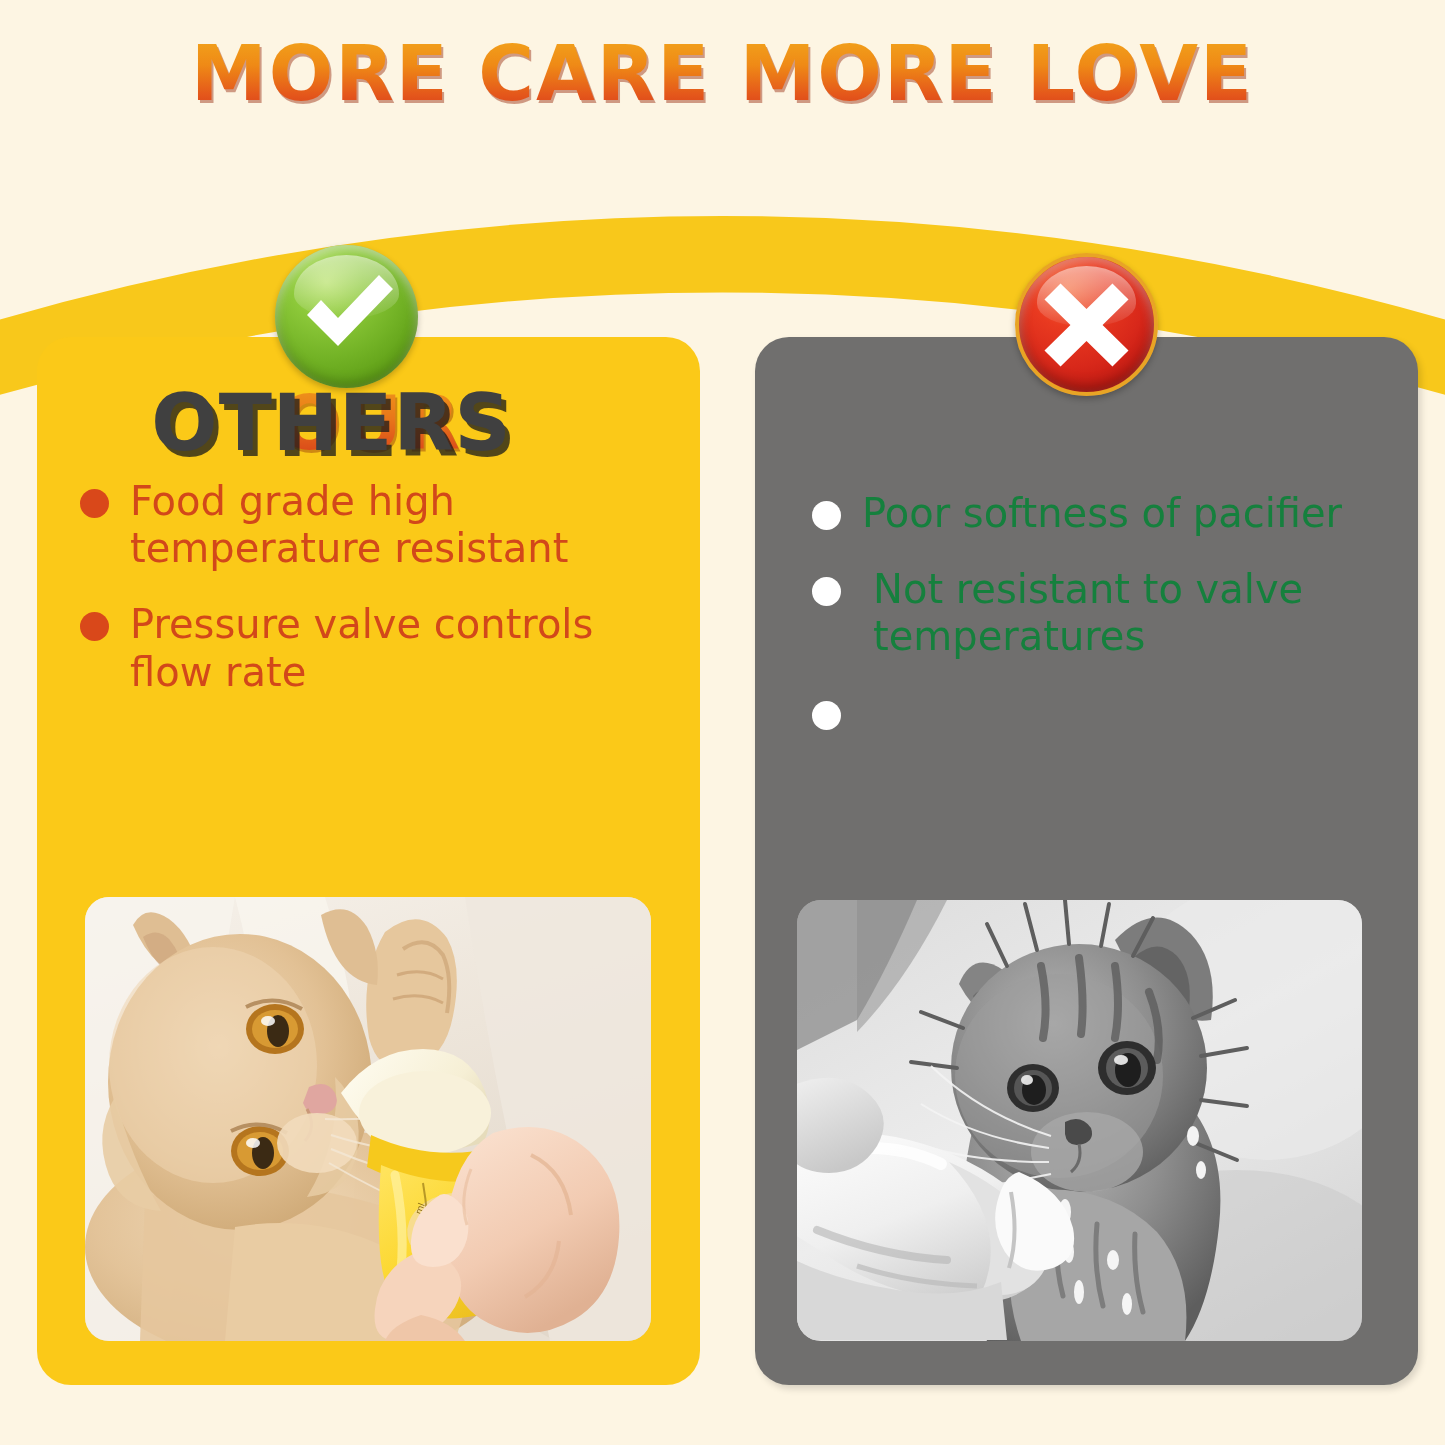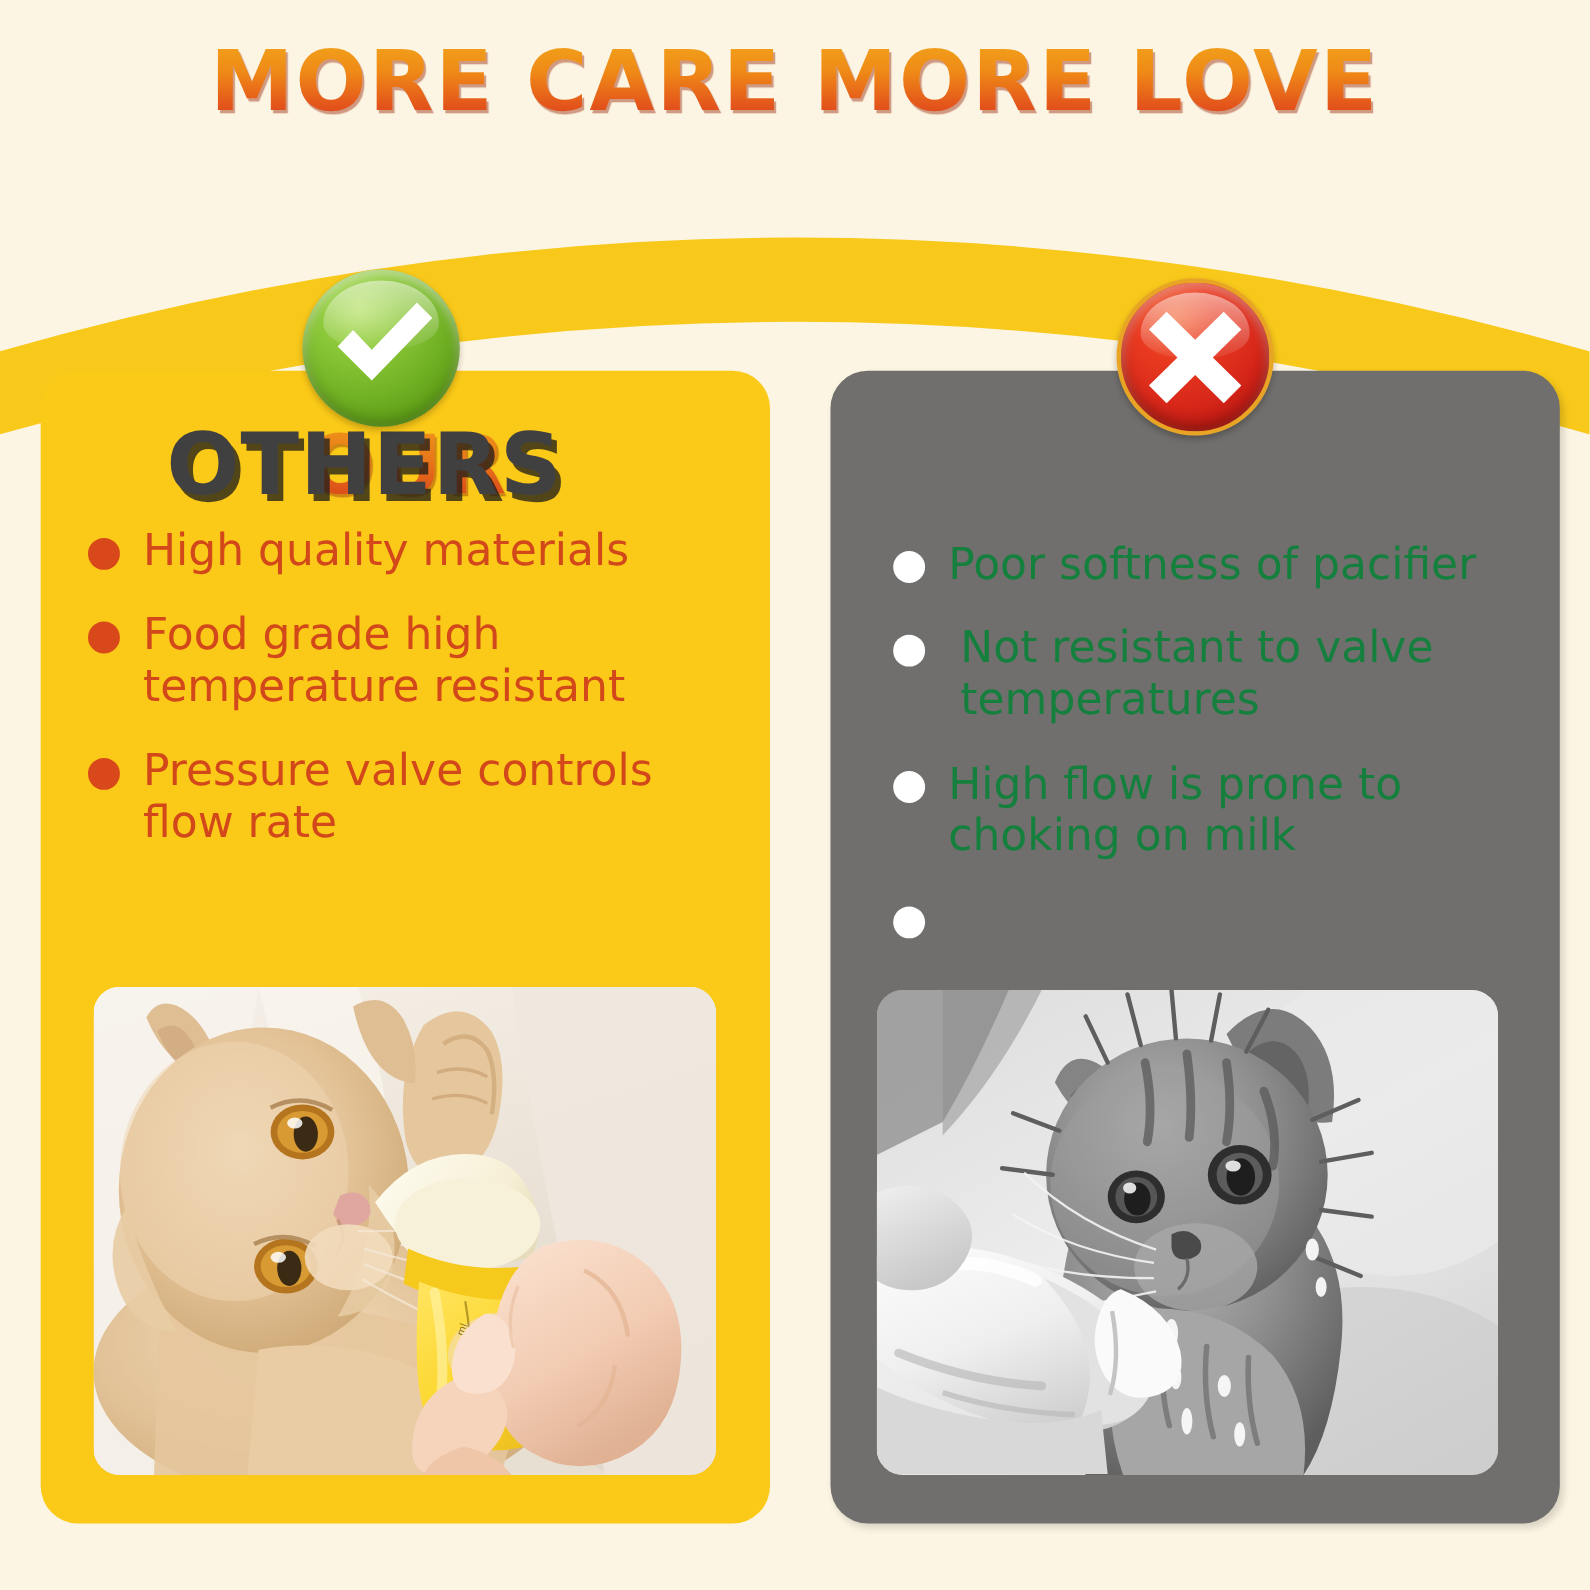--- a/index.html
+++ b/index.html
@@ -225,24 +225,20 @@
 <div id="badge-check" class="badge">
   <div class="badge-gloss"></div>
   <svg class="badge-glyph" viewBox="0 0 143 143">
     <path d="M 32 70 L 46 55 L 63 73 L 104 30 L 118 44 L 63 101 Z" fill="#FFFFFF"></path>
   </svg>
 </div>
 
 <ul id="list-our" class="bullet-list">
   <li class="bullet-item">
     <span class="bullet-dot"></span>
-    <span class="bullet-text">High quality materials</span>
-  </li>
-  <li class="bullet-item">
-    <span class="bullet-dot"></span>
     <span class="bullet-text">Food grade high temperature resistant</span>
   </li>
   <li class="bullet-item">
     <span class="bullet-dot"></span>
     <span class="bullet-text">Pressure valve controls flow rate</span>
   </li>
 </ul>
 
 <div id="photo-our" class="photo">
   <svg viewBox="0 0 566 444" preserveAspectRatio="xMidYMid slice">
@@ -363,24 +359,20 @@
 </div>
 
 <ul id="list-others" class="bullet-list">
   <li class="bullet-item">
     <span class="bullet-dot"></span>
     <span class="bullet-text">Poor softness of pacifier</span>
   </li>
   <li class="bullet-item indented">
     <span class="bullet-dot"></span>
     <span class="bullet-text">Not resistant to valve temperatures</span>
-  </li>
-  <li class="bullet-item">
-    <span class="bullet-dot"></span>
-    <span class="bullet-text">High flow is prone to choking on milk</span>
   </li>
   <li class="bullet-item">
     <span class="bullet-dot"></span>
   </li>
 </ul>
 
 <div id="photo-others" class="photo">
   <svg viewBox="0 0 565 441" preserveAspectRatio="xMidYMid slice">
     <defs>
       <linearGradient id="bgGray" x1="0.2" y1="0" x2="0.9" y2="1">

